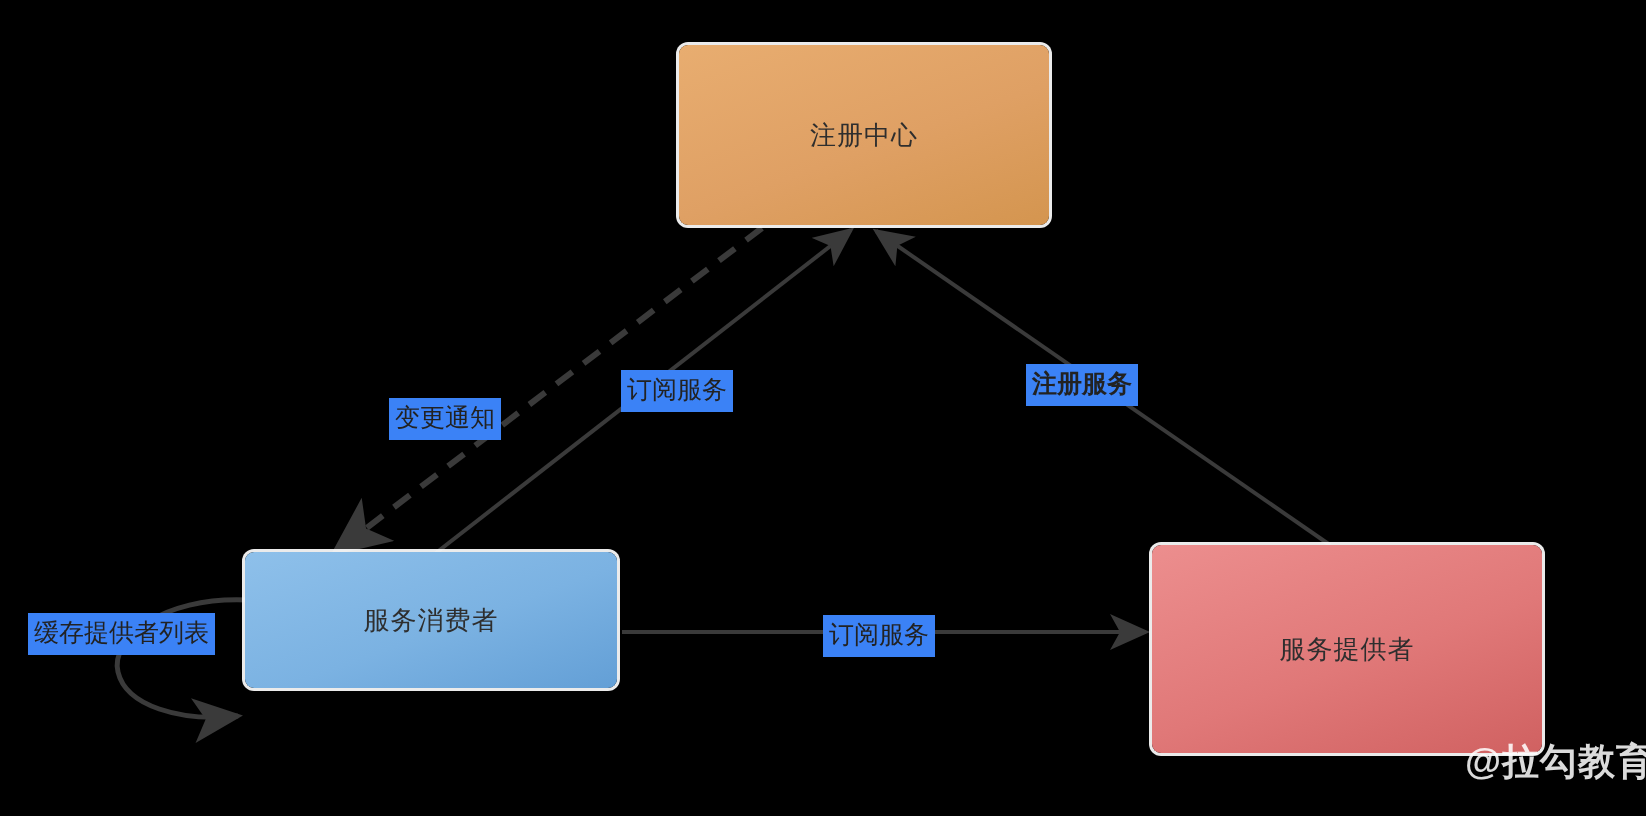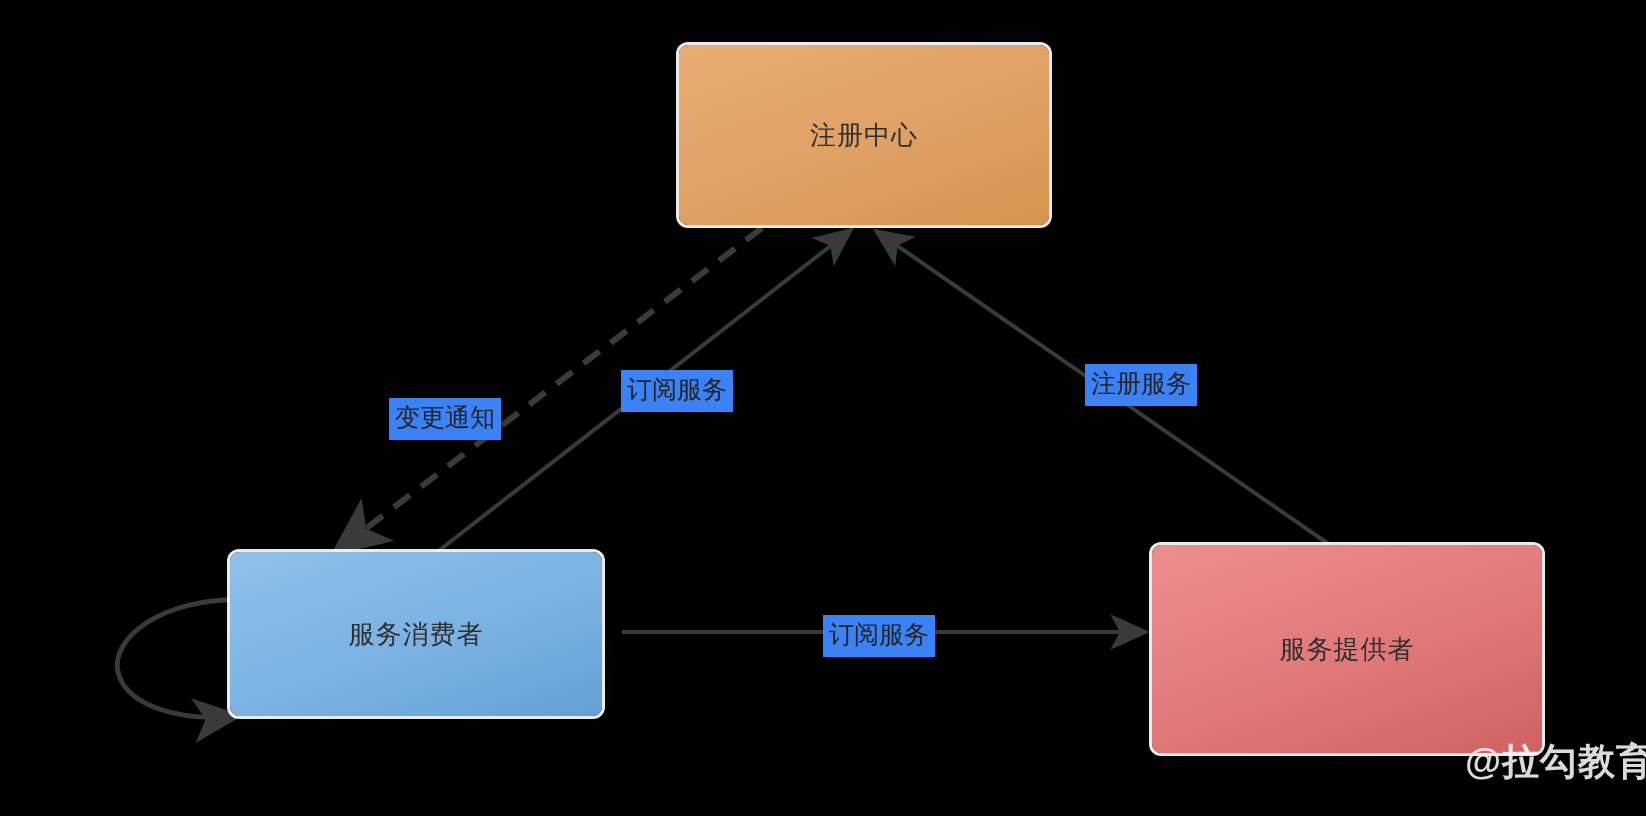--- a/index.html
+++ b/index.html
@@ -39,24 +39,24 @@
     white-space: nowrap;
   }
   #node-registry {
     left: 679px;
     top: 45px;
     width: 370px;
     height: 180px;
     background: linear-gradient(160deg, #e8ad70 0%, #dfa064 55%, #d4954f 100%);
   }
   #node-consumer {
-    left: 230px;
+    left: 245px;
     top: 552px;
     width: 372px;
-    height: 164px;
+    height: 136px;
     background: linear-gradient(160deg, #8ec0ea 0%, #7bb2e2 55%, #639fd6 100%);
   }
   #node-provider {
     left: 1152px;
     top: 545px;
     width: 390px;
     height: 208px;
     background: linear-gradient(160deg, #ec8e8e 0%, #e07878 55%, #d06161 100%);
   }
   .edge-label {
@@ -64,21 +64,21 @@
     background: #3b82f6;
     color: #222222;
     font-size: 25px;
     line-height: 1.42;
     padding: 2px 6px 4px 6px;
     white-space: nowrap;
     box-sizing: border-box;
   }
   #label-change-notice { left: 389px; top: 398px; }
   #label-subscribe    { left: 621px; top: 370px; }
-  #label-register     { left: 1085px; top: 364px; }
+  #label-register     { left: 1026px; top: 364px; font-weight: bold; }
   #label-invoke       { left: 823px; top: 615px; }
   #label-cache-list   { left: 28px;  top: 613px; }
   #watermark {
     position: absolute;
     left: 1428px;
     top: 737px;
     font-size: 37px;
     font-weight: bold;
     color: rgba(255,255,255,0.86);
     white-space: nowrap;
@@ -125,16 +125,17 @@
   </div>
 
   <div class="edge-label" id="label-change-notice">变更通知</div>
 
   <div class="edge-label" id="label-subscribe">订阅服务</div>
 
   <div class="edge-label" id="label-register">注册服务</div>
 
   <div class="edge-label" id="label-invoke">订阅服务</div>
 
+  <div class="edge-label" id="label-cache-list">缓存提供者列表</div>
 
   <div id="watermark">@拉勾教育</div>
 
 </div>
 
 </body></html>

